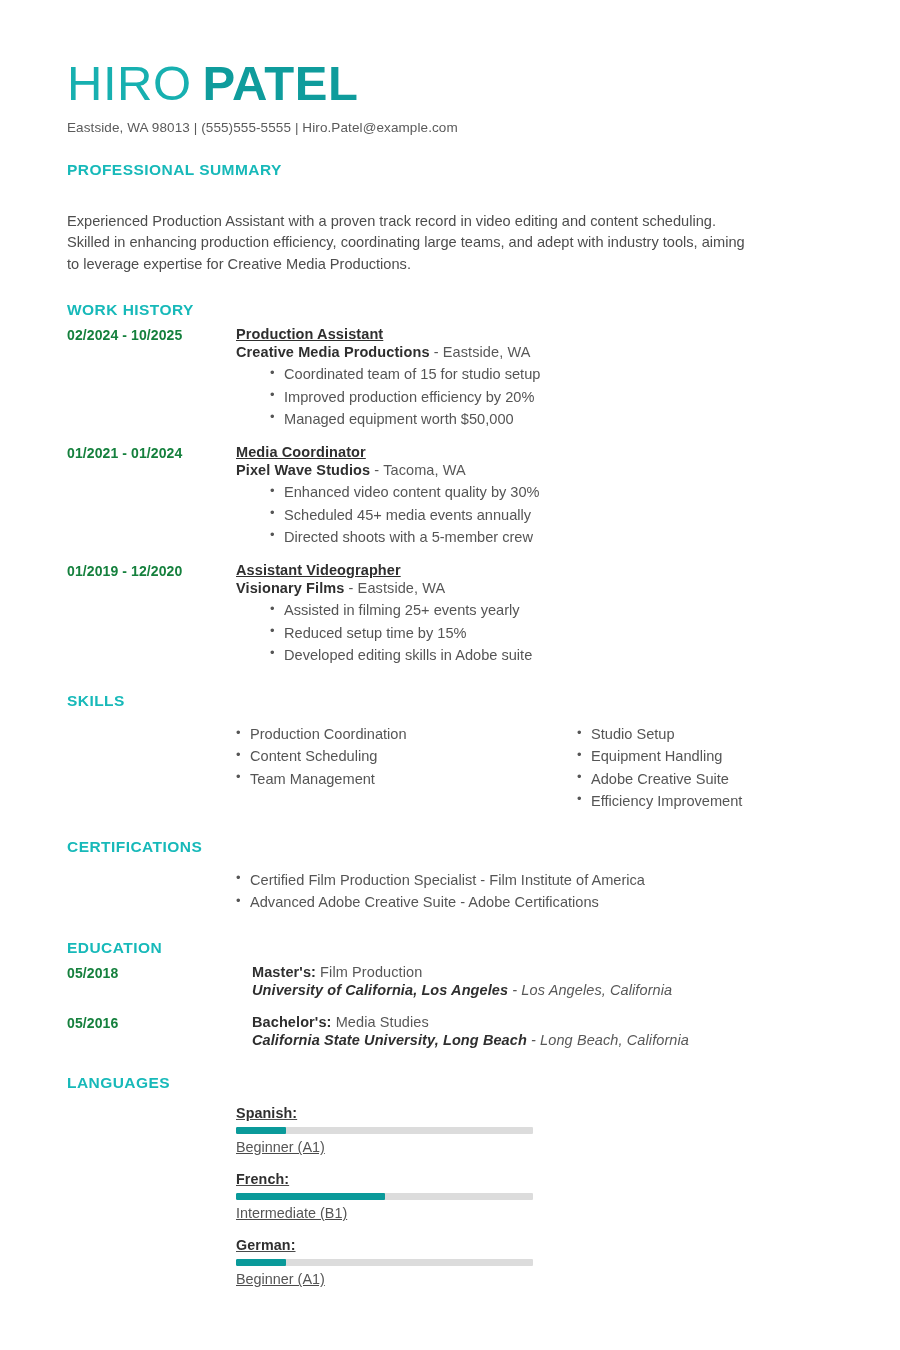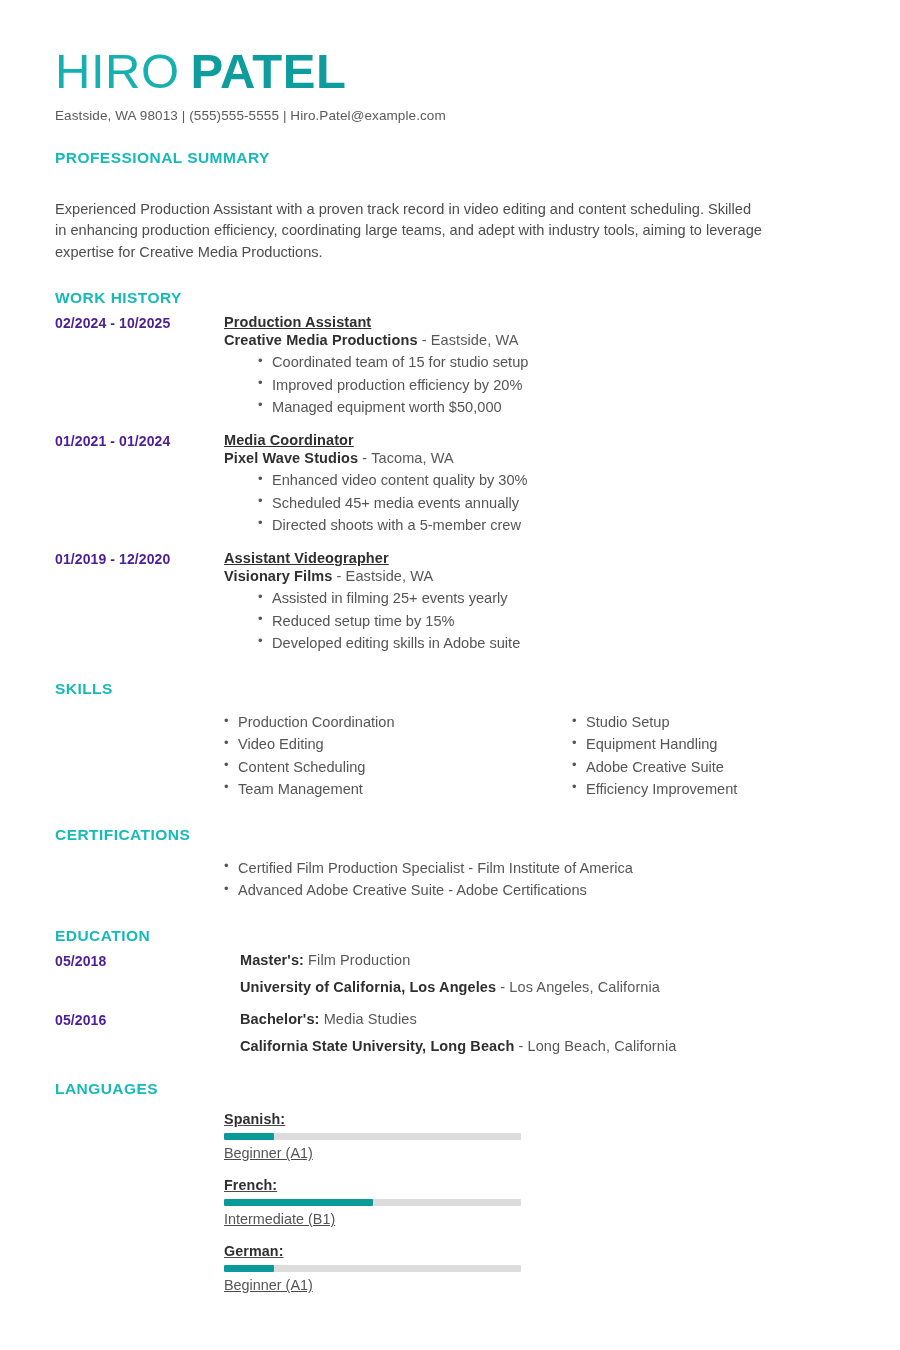--- a/index.html
+++ b/index.html
@@ -13,21 +13,21 @@
     font-family: "Liberation Sans", sans-serif;
     color: #4a4a4a;
     position: relative;
     overflow: hidden;
   }
 
   .page {
     position: relative;
     width: 821px;
     height: 1350px;
-    padding: 0;
+    padding: 12px;
     box-sizing: border-box;
   }
 
   
   .header {
     padding: 46px 55px 0 55px;
   }
   .name-line {
     font-size: 49px;
     line-height: 1.06;
@@ -73,21 +73,21 @@
   
   .row {
     display: flex;
     align-items: flex-start;
   }
   .col-date {
     width: 169px;
     flex: 0 0 169px;
     font-size: 14px;
     font-weight: 700;
-    color: #4c1d95;
+    color: #15803d;
     padding-top: 1px;
     letter-spacing: 0.1px;
   }
   .col-body {
     flex: 1 1 auto;
     min-width: 0;
   }
   .job-title {
     font-size: 14.5px;
     font-weight: 700;
@@ -130,21 +130,21 @@
 
   .job-block { margin-top: 14px; }
   .job-block.first { margin-top: 3px; }
 
   
   .indent-area {
     padding-left: 169px;
   }
   .skills-grid {
     display: flex;
-    gap: 15px;
+    gap: 8px;
   }
   .skills-col {
     flex: 0 0 333px;
   }
   ul.plain {
     list-style: none;
     margin: 0;
     padding: 0;
   }
   ul.plain li {
@@ -166,22 +166,23 @@
   
   .edu-deg {
     font-size: 14.5px;
     color: #585858;
     letter-spacing: 0.1px;
   }
   .edu-deg b { font-weight: 700; color: #2f2f2f; }
   .edu-school {
     font-size: 14.5px;
     color: #585858;
-    margin-top: 11px;
-    letter-spacing: 0.1px;
+    margin-top: 2px;
+    letter-spacing: 0.1px;
+    font-style: italic;
   }
   .edu-school b { font-weight: 700; color: #2f2f2f; }
   .edu-block { margin-top: 16px; gap: 16px; }
   .edu-block.first { margin-top: 2px; }
 
   
   .lang-grid {
     display: flex;
     flex-wrap: wrap;
     padding-left: 169px;
@@ -292,21 +293,20 @@
 
   <div class="gap-md"></div>
 
   <div class="section">
     <div class="section-title">SKILLS</div>
     <div class="indent-area" style="padding-top:6px;">
       <div class="skills-grid">
         <div class="skills-col">
           <ul class="plain">
             <li>Production Coordination</li>
-            <li>Video Editing</li>
             <li>Content Scheduling</li>
             <li>Team Management</li>
           </ul>
         </div>
         <div class="skills-col">
           <ul class="plain">
             <li>Studio Setup</li>
             <li>Equipment Handling</li>
             <li>Adobe Creative Suite</li>
             <li>Efficiency Improvement</li>

